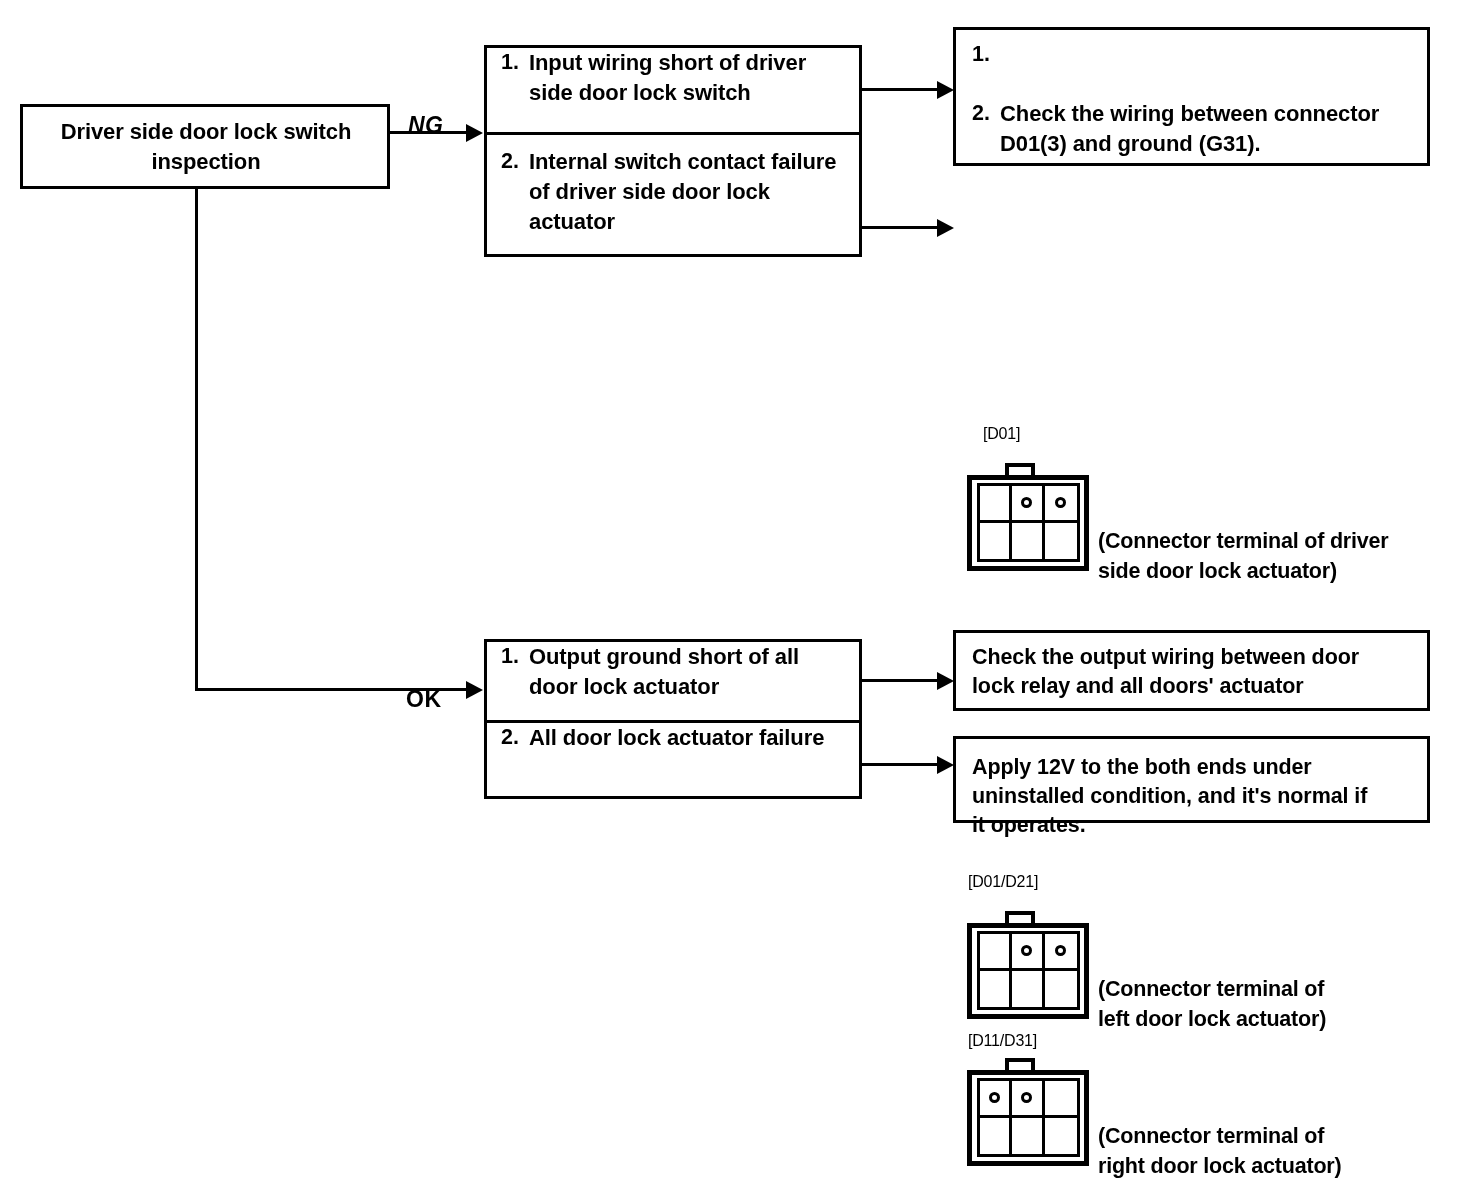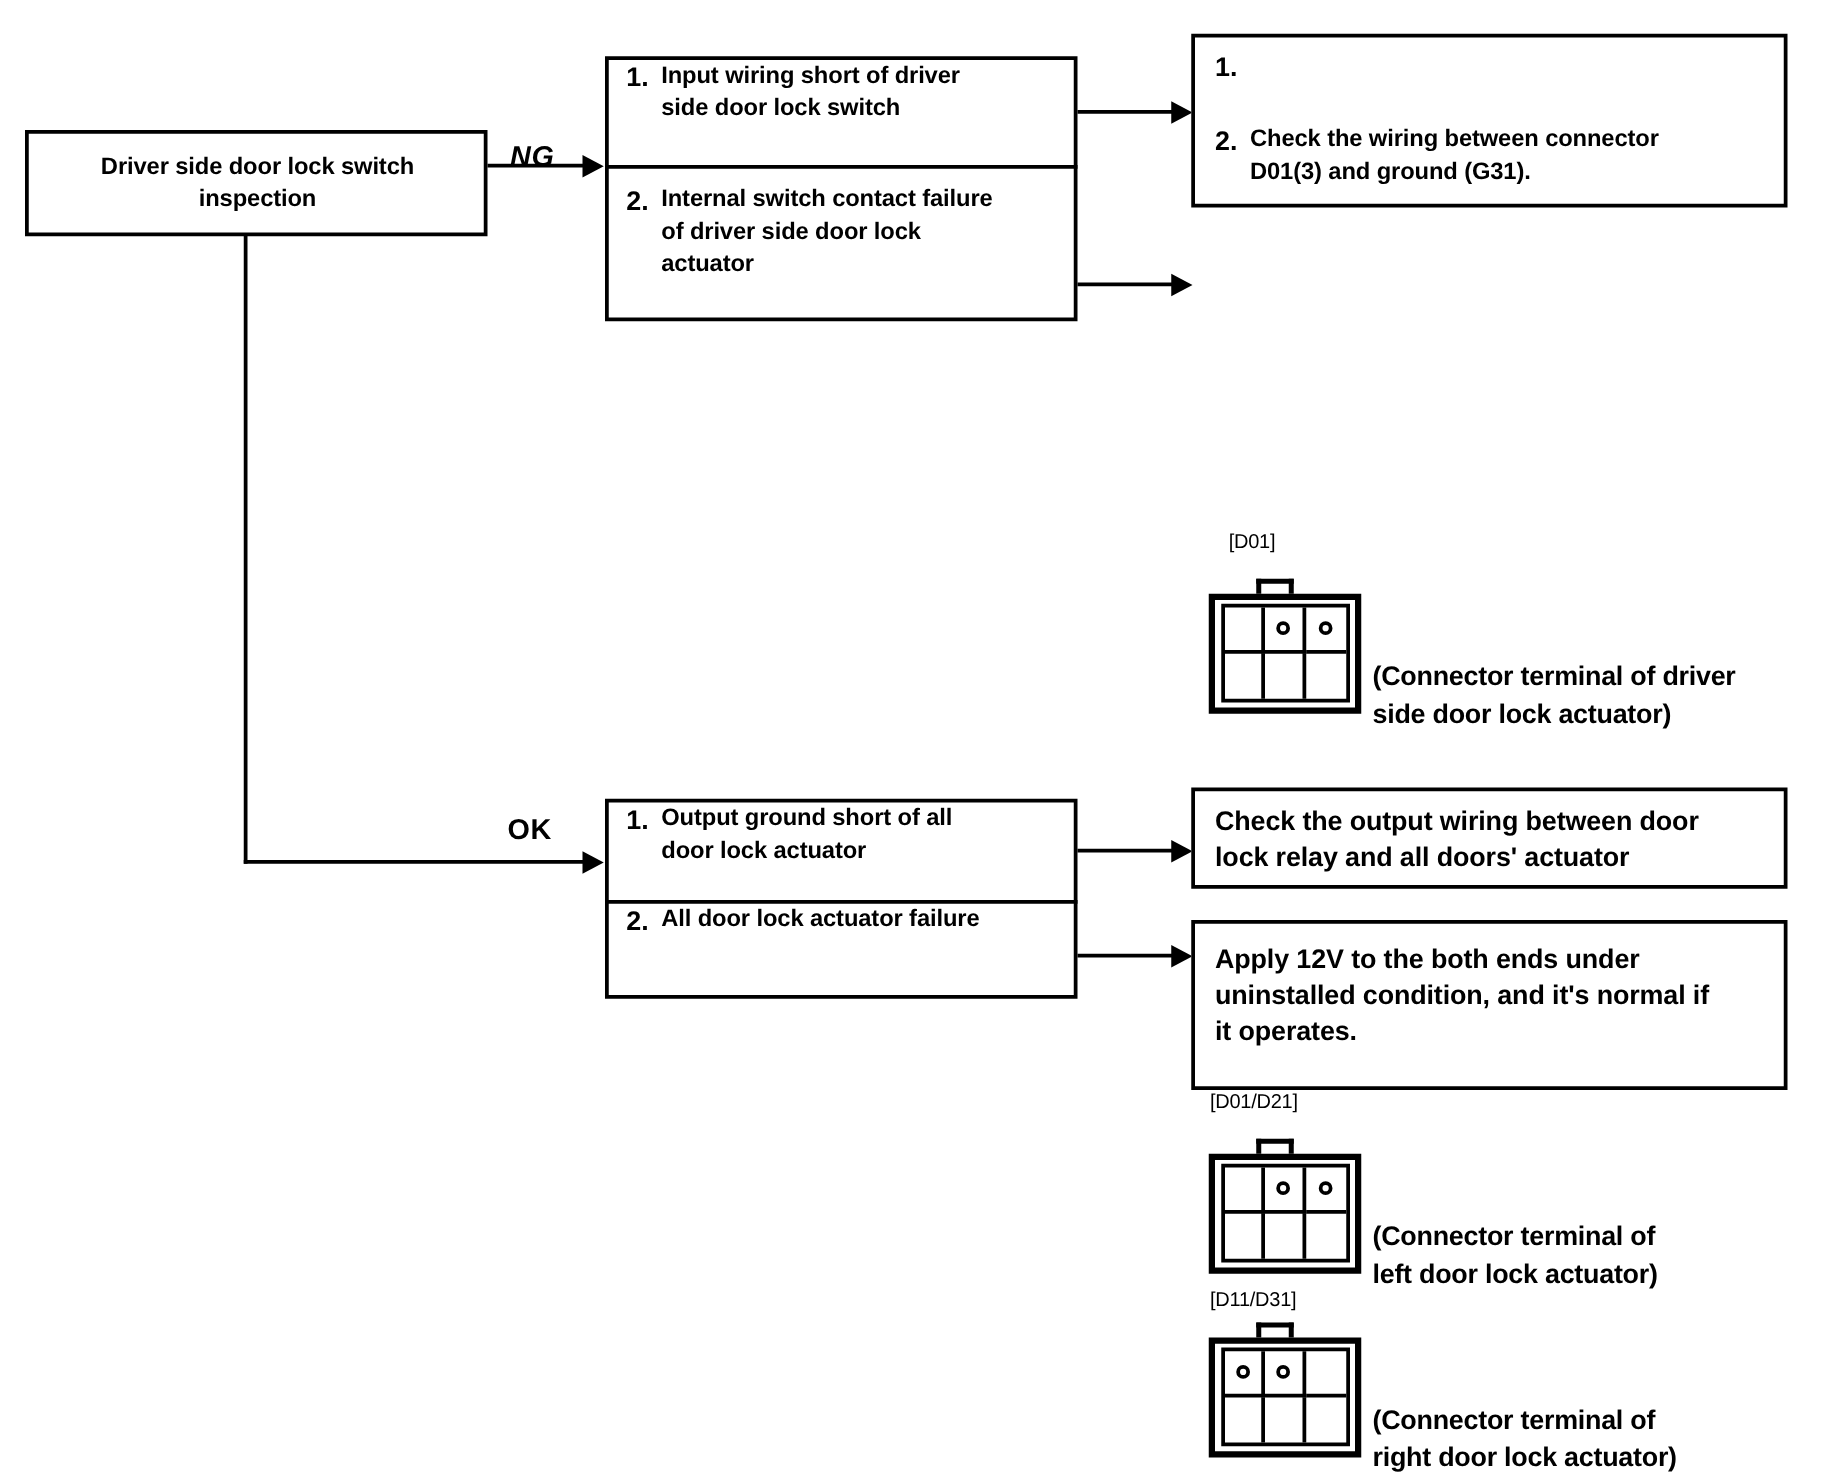--- a/index.html
+++ b/index.html
@@ -23,21 +23,21 @@
     background: #fff;
   }
   .cell {
     position: absolute;
     box-sizing: border-box;
     display: flex;
     align-items: center;
     background: transparent;
   }
   .cell-text {
-    font-size: 19px;
+    font-size: 22px;
     font-weight: bold;
     line-height: 1.36;
     letter-spacing: -0.1px;
     white-space: pre-line;
     padding-left: 2px;
   }
   .divider {
     position: absolute;
     height: 3px;
     background: #000;
@@ -158,21 +158,21 @@
     </div>
   </div>
 
   <div class="hline" style="left:390px; top:131px; width:78px; height:3px;"></div>
   <div class="arrowhead" style="left:466px; top:124px;"></div>
   <div class="branch-label" style="left:408px; top:112px;font-style:italic;">NG</div>
 
   <div class="vline" style="left:195px; top:188px; width:3px; height:503px;"></div>
   <div class="hline" style="left:195px; top:688px; width:273px; height:3px;"></div>
   <div class="arrowhead" style="left:466px; top:681px;"></div>
-  <div class="branch-label" style="left:406px; top:650px;text-align:center;">OK</div>
+  <div class="branch-label" style="left:406px; top:686px;text-align:center;">OK</div>
 
   <div class="box" style="left:484px; top:45px; width:378px; height:212px;">
     <div class="divider" style="left:-3px; top:84px; width:378px;"></div>
     <div class="cell numbered" style="left:14px; top:0px; width:350px; height:84px;">
       <span class="num">1.</span>
       <span class="cell-text">Input wiring short of driver
 side door lock switch</span>
     </div>
     <div class="cell numbered" style="left:14px; top:87px; width:350px; height:122px; align-items:flex-start; padding-top:12px;">
       <span class="num">2.</span>
@@ -239,21 +239,21 @@
   <div class="hline" style="left:862px; top:763px; width:77px; height:3px;"></div>
   <div class="arrowhead" style="left:937px; top:756px;"></div>
 
   <div class="box" style="left:953px; top:630px; width:477px; height:81px;">
     <div class="cell" style="left:16px; top:10px; width:450px;">
       <span class="plain-box-text">Check the output wiring between door
 lock relay and all doors' actuator</span>
     </div>
   </div>
 
-  <div class="box" style="left:953px; top:736px; width:477px; height:136px;">
+  <div class="box" style="left:953px; top:736px; width:477px; height:87px;">
     <div class="cell" style="left:16px; top:14px; width:450px;">
       <span class="plain-box-text">Apply 12V to the both ends under
 uninstalled condition, and it's normal if
 it operates.</span>
     </div>
   </div>
 
   <div class="conn-wrap" style="left:963px; top:873px; width:470px; height:130px;">
     <div class="conn-label" style="left:5px; top:0px;">[D01/D21]</div>
     <div class="conn-tab" style="left:42px; top:38px; width:30px; height:14px;"></div>

